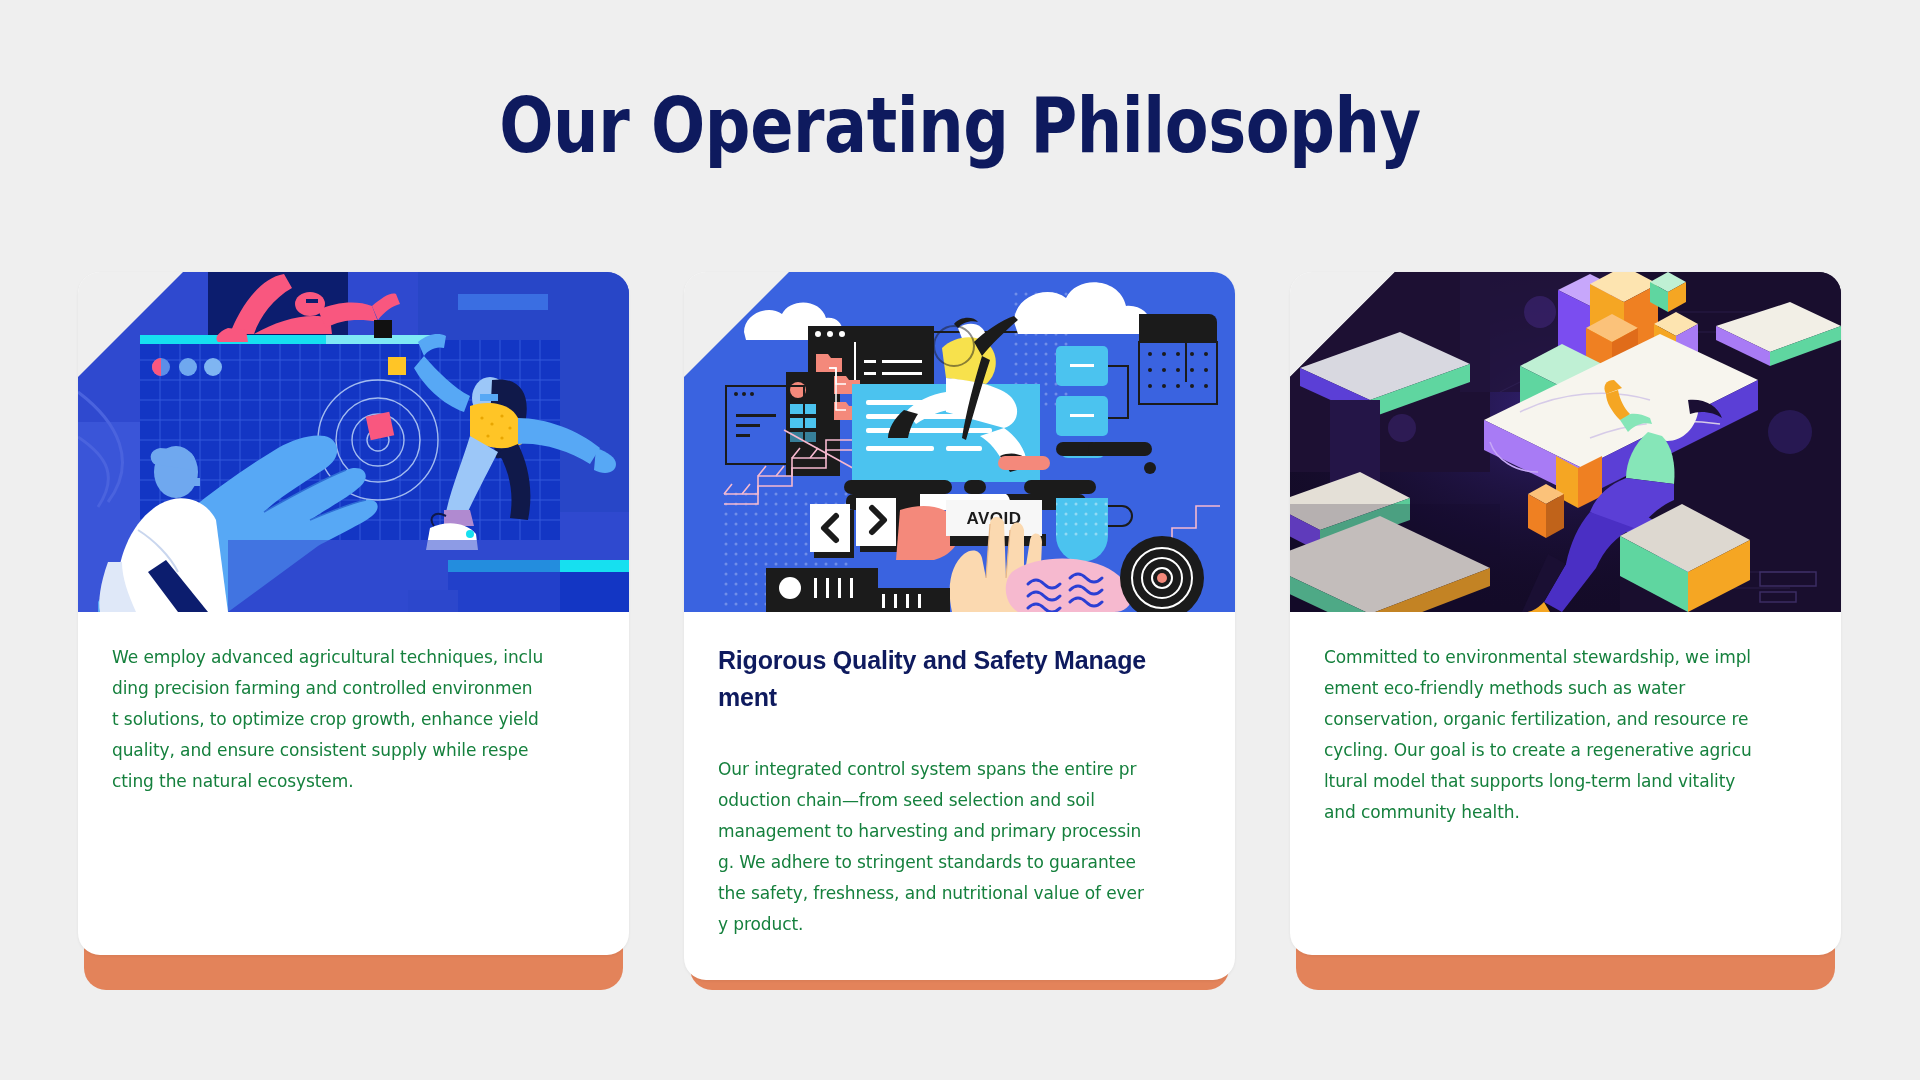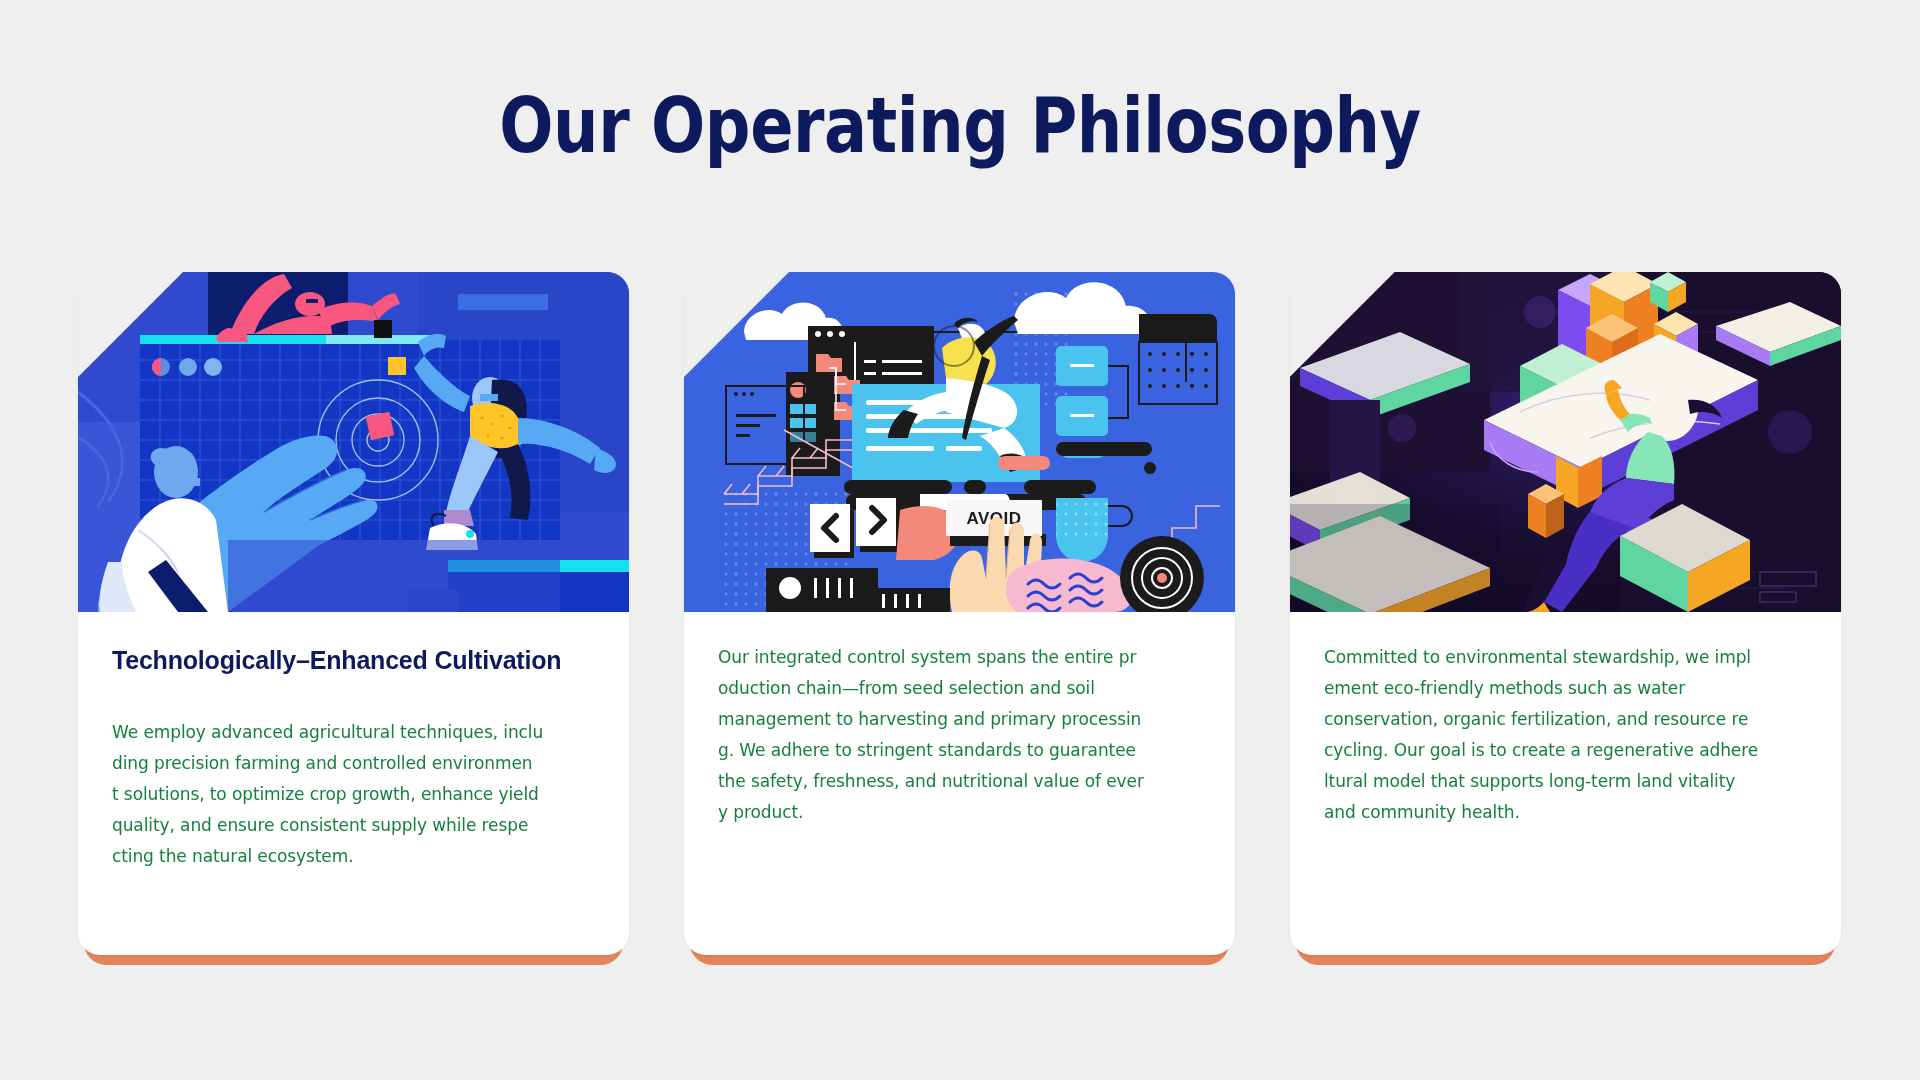--- a/index.html
+++ b/index.html
@@ -180,21 +180,20 @@
             <path d="M88 288 L130 340 H100 L70 300 Z" fill="#0c1d6e"></path>
 
             <rect x="370" y="288" width="181" height="12" fill="#16e0f0"></rect>
             <rect x="370" y="300" width="181" height="40" fill="#1336c4"></rect>
             <rect x="330" y="318" width="50" height="22" fill="#2846c7"></rect>
             <rect x="150" y="268" width="332" height="72" fill="#2f49cf" opacity="0.55"></rect>
           </g>
         </svg>
       </div>
       <div class="card-body">
-        <h3 class="card-title">Technologically–Enhanced Cultivation</h3>
         <p class="card-text">We employ advanced agricultural techniques, inclu
 ding precision farming and controlled environmen
 t solutions, to optimize crop growth, enhance yield
  quality, and ensure consistent supply while respe
 cting the natural ecosystem.</p>
       </div>
     </div>
   </div>
 
   <div class="card">
@@ -377,20 +376,22 @@
             <g fill="#ffffff">
                 <rect x="198" y="322" width="3" height="14"></rect>
                 <rect x="210" y="322" width="3" height="14"></rect>
                 <rect x="222" y="322" width="3" height="14"></rect>
                 <rect x="234" y="322" width="3" height="14"></rect>
               </g>
           </g>
         </svg>
       </div>
       <div class="card-body">
+        <h3 class="card-title">Rigorous Quality and Safety Manage
+ment</h3>
         <p class="card-text"> Our integrated control system spans the entire pr
 oduction chain—from seed selection and soil
 management to harvesting and primary processin
 g. We adhere to stringent standards to guarantee
 the safety, freshness, and nutritional value of ever
 y product.</p>
       </div>
     </div>
   </div>
 
@@ -528,20 +529,20 @@
             <circle cx="500" cy="160" r="22" fill="#5b3fd6" opacity="0.22"></circle>
             <circle cx="250" cy="40" r="16" fill="#7b4df0" opacity="0.2"></circle>
             <circle cx="112" cy="156" r="14" fill="#7b4df0" opacity="0.18"></circle>
           </g>
         </svg>
       </div>
       <div class="card-body">
         <p class="card-text">Committed to environmental stewardship, we impl
 ement eco-friendly methods such as water
 conservation, organic fertilization, and resource re
-cycling. Our goal is to create a regenerative adhere
+cycling. Our goal is to create a regenerative agricu
 ltural model that supports long-term land vitality
  and community health.</p>
       </div>
     </div>
   </div>
 
 </div>
 
 </body></html>

